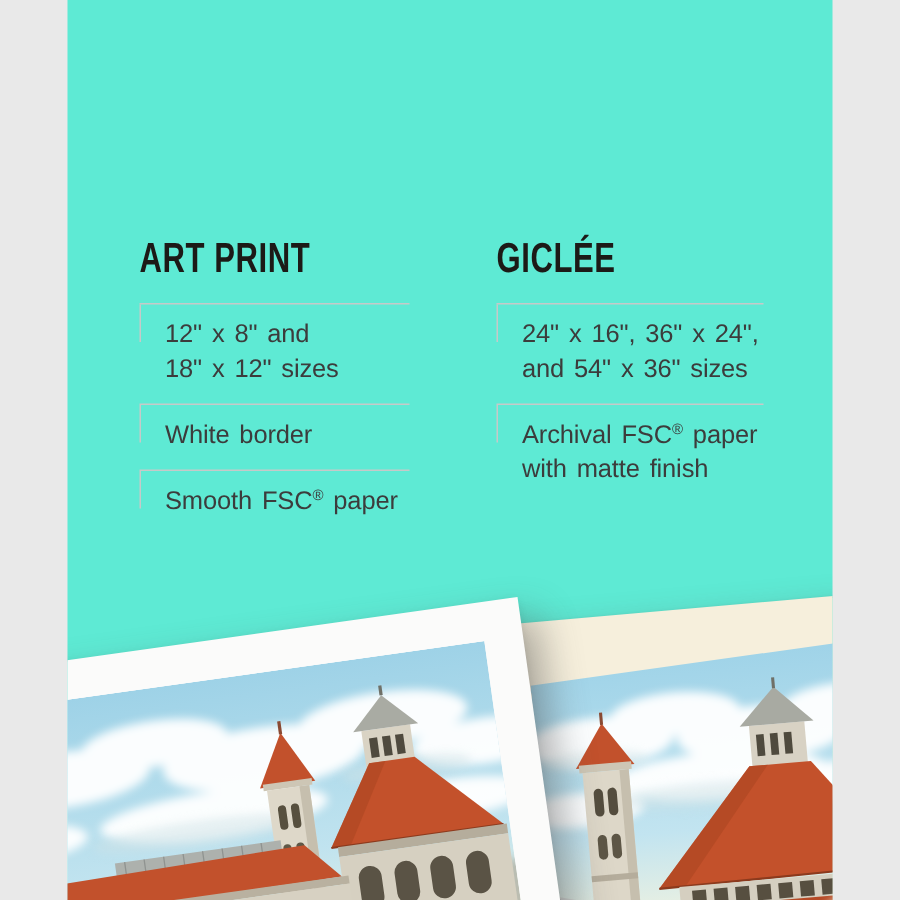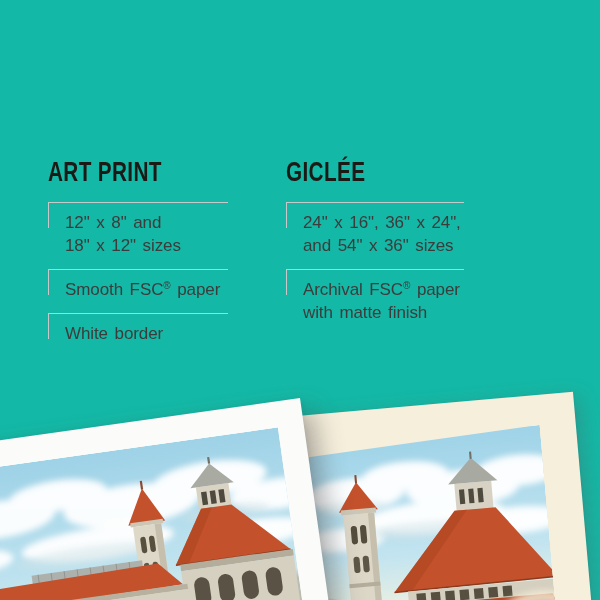--- a/index.html
+++ b/index.html
@@ -1,18 +1,18 @@
 <!DOCTYPE html>
 <html><head>
 <meta charset="utf-8">
 <style>
   html,body{margin:0;padding:0;background:#e9e9e9;}
   .canvas{
-    position:relative;width:600px;height:600px;margin:0 auto;
-    background:#14b8a6;overflow:hidden;
+    position:relative;width:510px;height:600px;margin:0 auto;
+    background:#5eead4;overflow:hidden;
     font-family:"Liberation Sans",sans-serif;
   }
 
   
   .spec-col{position:absolute;top:161px;}
   .spec-col.left{left:48px;width:180px;}
   .spec-col.right{left:262px;width:178px;margin-left:24px;}
   .col-heading{
     margin:0 0 19px 0;height:22px;line-height:22px;
     font-size:28px;font-weight:700;color:#1c1a17;
@@ -65,24 +65,24 @@
 
 <div class="canvas">
 
   <section class="spec-col left">
     <h2 class="col-heading">ART PRINT</h2>
     <div class="cell">
       <div class="cell-line">12" x 8" and</div>
       <div class="cell-line">18" x 12" sizes</div>
     </div>
     <div class="cell">
+      <div class="cell-line">White border</div>
+    </div>
+    <div class="cell">
       <div class="cell-line">Smooth FSC<sup class="reg">®</sup> paper</div>
-    </div>
-    <div class="cell">
-      <div class="cell-line">White border</div>
     </div>
   </section>
 
   <section class="spec-col right">
     <h2 class="col-heading">GICLÉE</h2>
     <div class="cell">
       <div class="cell-line">24" x 16", 36" x 24",</div>
       <div class="cell-line">and 54" x 36" sizes</div>
     </div>
     <div class="cell">

